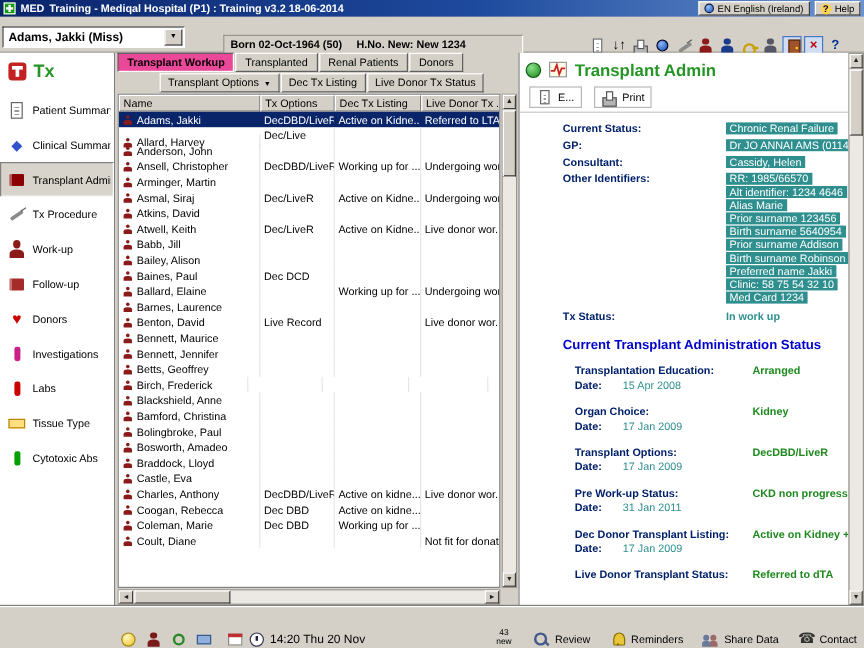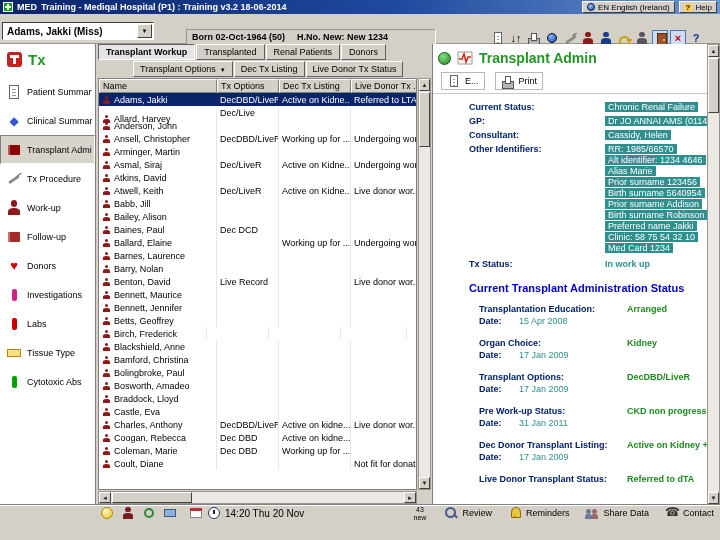--- a/index.html
+++ b/index.html
@@ -61,21 +61,21 @@
   .sb-tx-ic::after{content:"";position:absolute;left:3px;top:3px;width:9px;height:3px;background:#fff;}
   .sb-title{color:#259525;font-size:15px;font-weight:bold;}
   .sb-item{height:29px;display:flex;align-items:center;gap:5px;padding:0 2px 0 5px;border:1px solid transparent;}
   .sb-item.active{border:1px solid;border-color:#808080 #fff #fff #808080;background:#d8d4cc;}
   .sb-label{font-size:9px;white-space:nowrap;overflow:hidden;}
 
   
   .worklist{position:absolute;left:96px;top:44px;width:336px;bottom:35px;background:#d4d0c8;}
   .tabs{position:absolute;top:0;left:2px;right:15px;height:16px;display:flex;gap:1px;}
   .tab{padding:0 7px;font-size:9px;display:flex;align-items:center;background:#d4d0c8;border:1px solid;border-color:#fff #606060 #606060 #fff;white-space:nowrap;}
-  .tab.active{font-weight:bold;background:#e5e5e5;border-color:#606060 #fff #fff #606060;}
+  .tab.active{font-weight:bold;background:#ec4899;border-color:#606060 #fff #fff #606060;}
   .filters{position:absolute;top:17px;left:2px;right:15px;height:16px;display:flex;gap:1px;margin-left:35px;}
   .filter{padding:0 6px;font-size:9px;display:flex;align-items:center;gap:4px;background:#d4d0c8;border:1px solid;border-color:#fff #606060 #606060 #fff;white-space:nowrap;}
   .dd::before{content:"▼";font-size:6px;}
   .grid{position:absolute;left:2px;right:15px;top:34px;bottom:15px;background:#fff;border:1px solid #808080;overflow:hidden;}
   .grid-head{display:flex;height:14px;}
   .gh{background:#d4d0c8;border:1px solid;border-color:#fff #808080 #808080 #fff;font-size:9px;display:flex;align-items:center;padding:0 3px;white-space:nowrap;overflow:hidden;flex:none;}
   .grid-body{position:absolute;top:14px;left:0;right:0;bottom:0;overflow:hidden;}
   .grid-row{display:flex;height:13px;align-items:center;}
   .gc{font-size:9px;padding:0 3px;white-space:nowrap;overflow:hidden;height:100%;display:flex;align-items:center;border-right:1px solid #e6e6e6;flex:none;}
   .gname{gap:3px;}
@@ -114,21 +114,21 @@
   .d-section{color:#0000cc;font-weight:bold;font-size:11px;margin:13px 0 10px;white-space:nowrap;}
   .sblock{margin-bottom:12px;font-size:9px;padding-left:10px;}
   .sb-l1,.sb-l2{display:flex;}
   .sb-label2{width:148px;flex:none;font-weight:bold;color:#00206a;white-space:nowrap;}
   .sb-value{color:#1e8a1e;font-weight:bold;white-space:nowrap;}
   .sb-l2{margin-top:2px;}
   .sb-datelabel{width:40px;flex:none;font-weight:bold;color:#00206a;}
   .sb-date{color:#2f8f8f;}
 
   
-  .statusbar{position:absolute;left:0;right:0;bottom:0;height:35px;background:#d4d0c8;border-top:1px solid #fff;box-shadow:0 -1px 0 #808080;display:flex;align-items:flex-start;gap:12px;padding:0 6px 0 100px;overflow:hidden;}
+  .statusbar{position:absolute;left:0;right:0;bottom:0;height:35px;background:#d4d0c8;border-top:1px solid #fff;box-shadow:0 -1px 0 #808080;display:flex;align-items:flex-end;gap:12px;padding:0 6px 0 100px;overflow:hidden;}
   .sic{width:14px;height:14px;position:relative;display:inline-block;flex:none;}
   .sic.bulb::before{content:"";position:absolute;inset:1px;border-radius:50%;background:radial-gradient(circle at 35% 30%,#fff8c0,#eec11e);border:1px solid #a8860a;}
   .sic.recycle::before{content:"";position:absolute;inset:2px;border:2px solid #2a8a2a;border-radius:50%;}
   .sic.card::before{content:"";position:absolute;inset:3px 1px;background:#8fb0dd;border:1px solid #3a5a8a;}
   .sic.cal::before{content:"";position:absolute;inset:2px 1px;background:#fff;border:1px solid #888;}
   .sic.cal::after{content:"";position:absolute;left:1px;right:1px;top:2px;height:3px;background:#c03030;}
   .sic.clock::before{content:"";position:absolute;inset:1px;border-radius:50%;background:#fff;border:1px solid #335;}
   .sic.clock::after{content:"";position:absolute;left:6px;top:4px;width:2px;height:4px;background:#224;}
   .sic.magnifier::before{content:"";position:absolute;left:1px;top:1px;width:7px;height:7px;border:2px solid #445a88;border-radius:50%;}
   .sic.magnifier::after{content:"";position:absolute;left:9px;top:9px;width:5px;height:2px;background:#445a88;transform:rotate(45deg);}
@@ -380,29 +380,20 @@
               <span class="person mini"></span>
               <span>Barnes, Laurence</span>
             </div>
             <div class="gc" style="width: 62px;"></div>
             <div class="gc" style="width: 72px;"></div>
             <div class="gc" style="width: 66px;"></div>
           </div>
           <div class="grid-row">
             <div class="gc gname" style="width: 118px;">
               <span class="person mini"></span>
-              <span>Barry, Nolan</span>
-            </div>
-            <div class="gc" style="width: 62px;"></div>
-            <div class="gc" style="width: 72px;"></div>
-            <div class="gc" style="width: 66px;"></div>
-          </div>
-          <div class="grid-row">
-            <div class="gc gname" style="width: 118px;">
-              <span class="person mini"></span>
               <span>Benton, David</span>
             </div>
             <div class="gc" style="width: 62px;">Live Record</div>
             <div class="gc" style="width: 72px;"></div>
             <div class="gc" style="width: 66px;">Live donor wor...</div>
           </div>
           <div class="grid-row">
             <div class="gc gname" style="width: 118px;">
               <span class="person mini"></span>
               <span>Bennett, Maurice</span>

